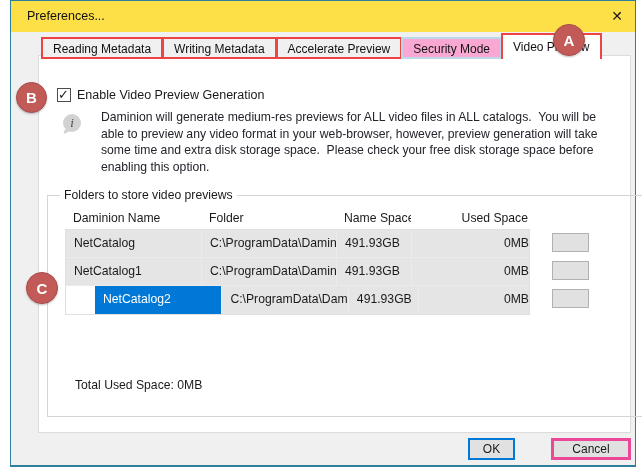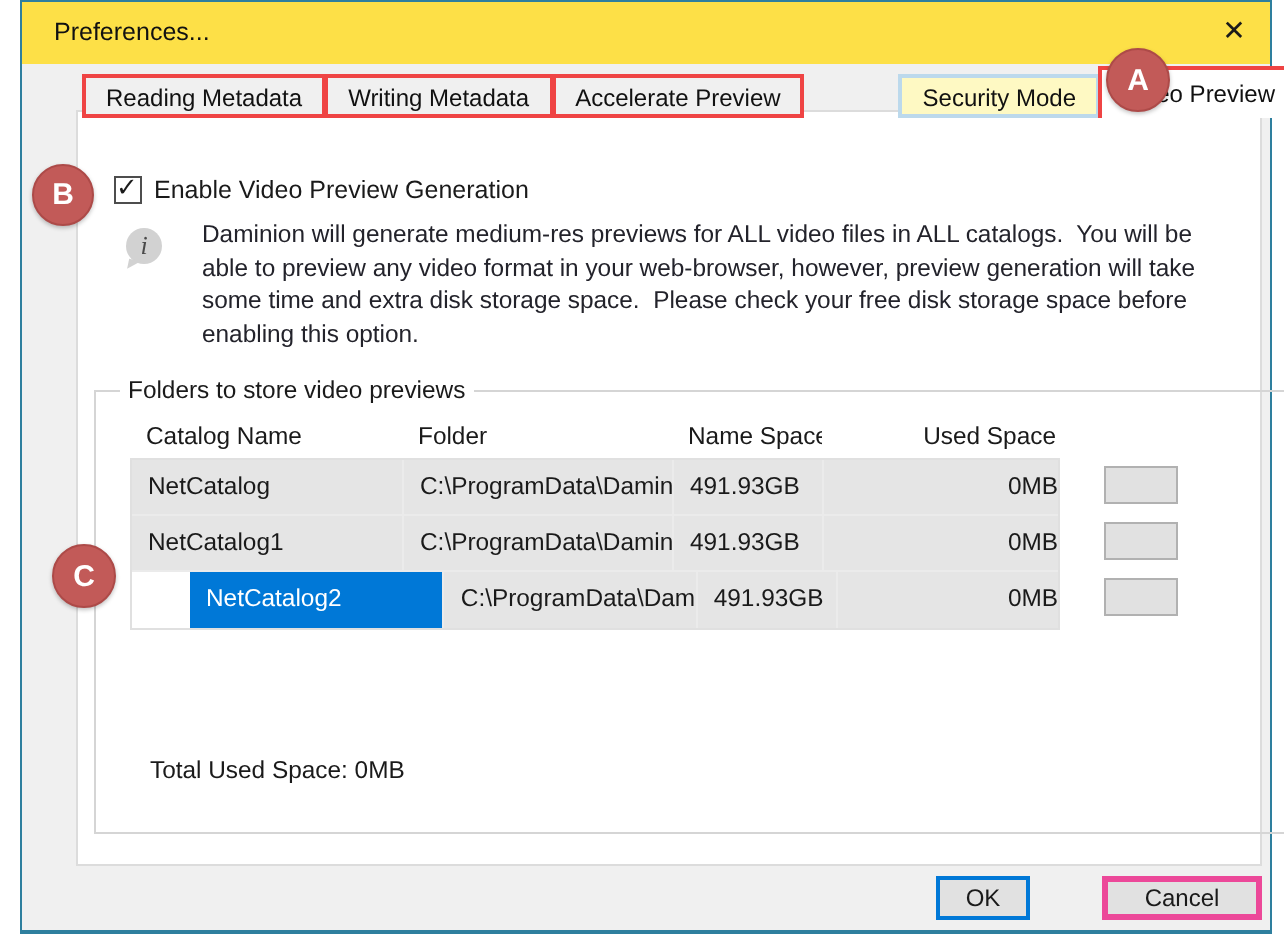--- a/index.html
+++ b/index.html
@@ -34,21 +34,21 @@
   .tabstrip {
     position:absolute; left:30px; top:32px; height:26px;
     display:flex; align-items:flex-end; z-index:3;
   }
   .tab {
     height:22px; padding:0 10px; margin-right:-1px;
     background:#f0f0f0; border:2px solid #ef4444;
     font-size:12px; line-height:20px; color:#111;
     cursor:pointer; white-space:nowrap;
   }
-  .tab.highlight { background:#fef9c3; border-color:#bcd9ec;margin-left:48px; }
+  .tab.highlight { background:#f9a8d4; border-color:#bcd9ec; }
   .tab.active {
     background:#ffffff; height:26px; line-height:24px;
     border-bottom:none; position:relative; z-index:4;
   }
   .page {
     position:absolute; left:27px; top:54px; width:593px; height:378px;
     background:#ffffff; border:1px solid #dcdcdc; z-index:2;
   }
   .checkbox {
     position:absolute; left:18px; top:32px; width:14px; height:14px;
@@ -162,21 +162,21 @@
       <div class="info-line">able to preview any video format in your web-browser, however, preview generation will take</div>
       <div class="info-line">some time and extra disk storage space.  Please check your free disk storage space before</div>
       <div class="info-line">enabling this option.</div>
     </div>
 
     <div class="groupbox">
       <div class="groupbox-legend">Folders to store video previews</div>
 
       <div class="vtable">
         <div class="thead">
-          <div class="thcell c0">Catalog Name</div>
+          <div class="thcell c0">Daminion Name</div>
           <div class="thcell c1">Folder</div>
           <div class="thcell c2">Name Space</div>
           <div class="thcell c3">Used Space</div>
         </div>
         <div class="tbody">
             <div class="trow">
               <div class="tcell c0">NetCatalog</div>
               <div class="tcell c1">C:\ProgramData\Damini...</div>
               <div class="tcell c2">491.93GB</div>
               <div class="tcell c3">0MB</div>

